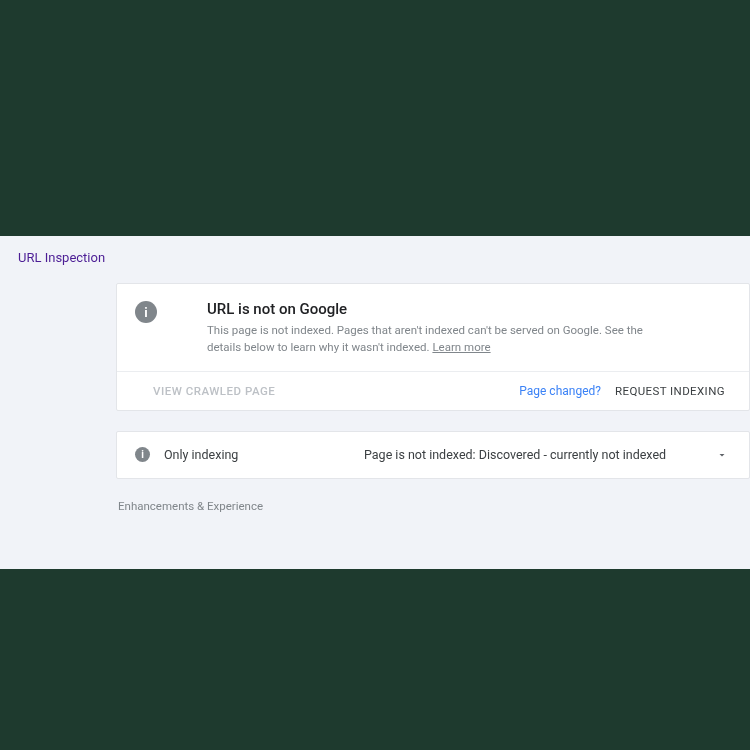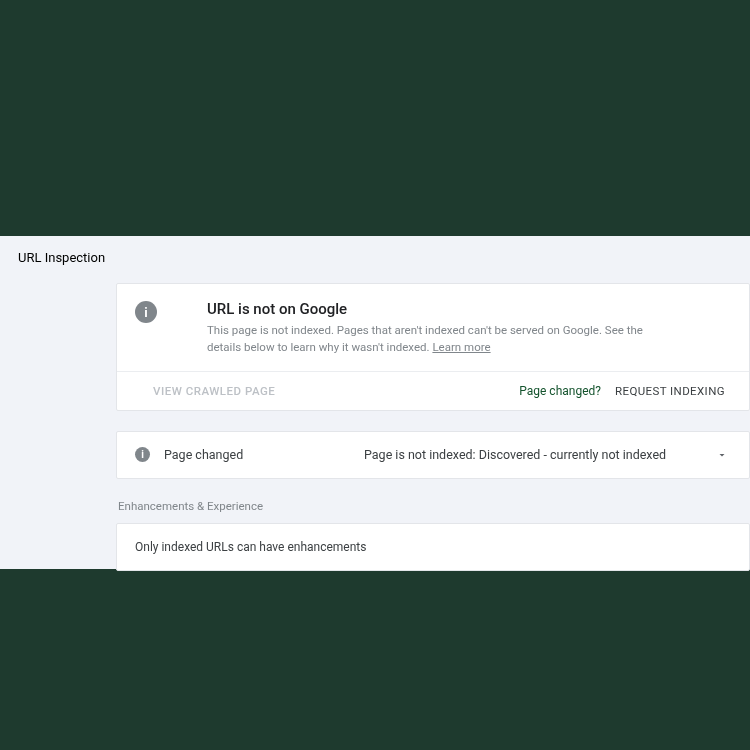--- a/index.html
+++ b/index.html
@@ -14,21 +14,21 @@
       position: absolute;
       top: 236px;
       left: 0;
       right: 0;
       bottom: 181px;
       background: #f1f3f8;
     }
     .page-title {
       padding: 14px 18px 8px;
       font-size: 13px;
-      color: #000000;
+      color: #4c1d95;
       font-weight: 400;
     }
     .main-panel {
       margin-left: 116px;
       margin-right: 0;
     }
     .card {
       background: #fff;
       border: 1px solid #e3e5e9;
       border-radius: 2px;
@@ -85,21 +85,21 @@
       font-size: 11.5px;
     }
     .view-crawled {
       color: #bdc1c6;
       font-weight: 500;
       letter-spacing: 0.5px;
       text-transform: uppercase;
     }
     .spacer { flex: 1; }
     .page-changed {
-      color: #14532d;
+      color: #3b82f6;
       margin-right: 14px;
       font-size: 12px;
     }
     .request-indexing {
       color: #3c4043;
       font-weight: 400;
       letter-spacing: 0.4px;
       text-transform: uppercase;
       cursor: pointer;
       margin-right: 6px;
@@ -177,29 +177,26 @@
       <div class="action-row">
         <span class="view-crawled">VIEW CRAWLED PAGE</span>
         <span class="spacer"></span>
         <span class="page-changed">Page changed?</span>
         <span class="request-indexing">REQUEST INDEXING</span>
       </div>
     </div>
 
     <div class="card indexing-card">
       <div class="info-icon-sm">i</div>
-      <div class="indexing-label">Page changed</div>
+      <div class="indexing-label">Only indexing</div>
       <div class="indexing-status">Page is not indexed: Discovered - currently not indexed</div>
       <div class="chevron">
         <svg width="12" height="12" viewBox="0 0 24 24">
             <path d="M7 10l5 5 5-5z"></path>
           </svg>
       </div>
     </div>
 
     <div class="section-header">Enhancements &amp; Experience</div>
 
-    <div class="card enh-card">
-      <span>Only indexed URLs can have enhancements</span>
-    </div>
 
   </div>
 </div>
 
 </body></html>

